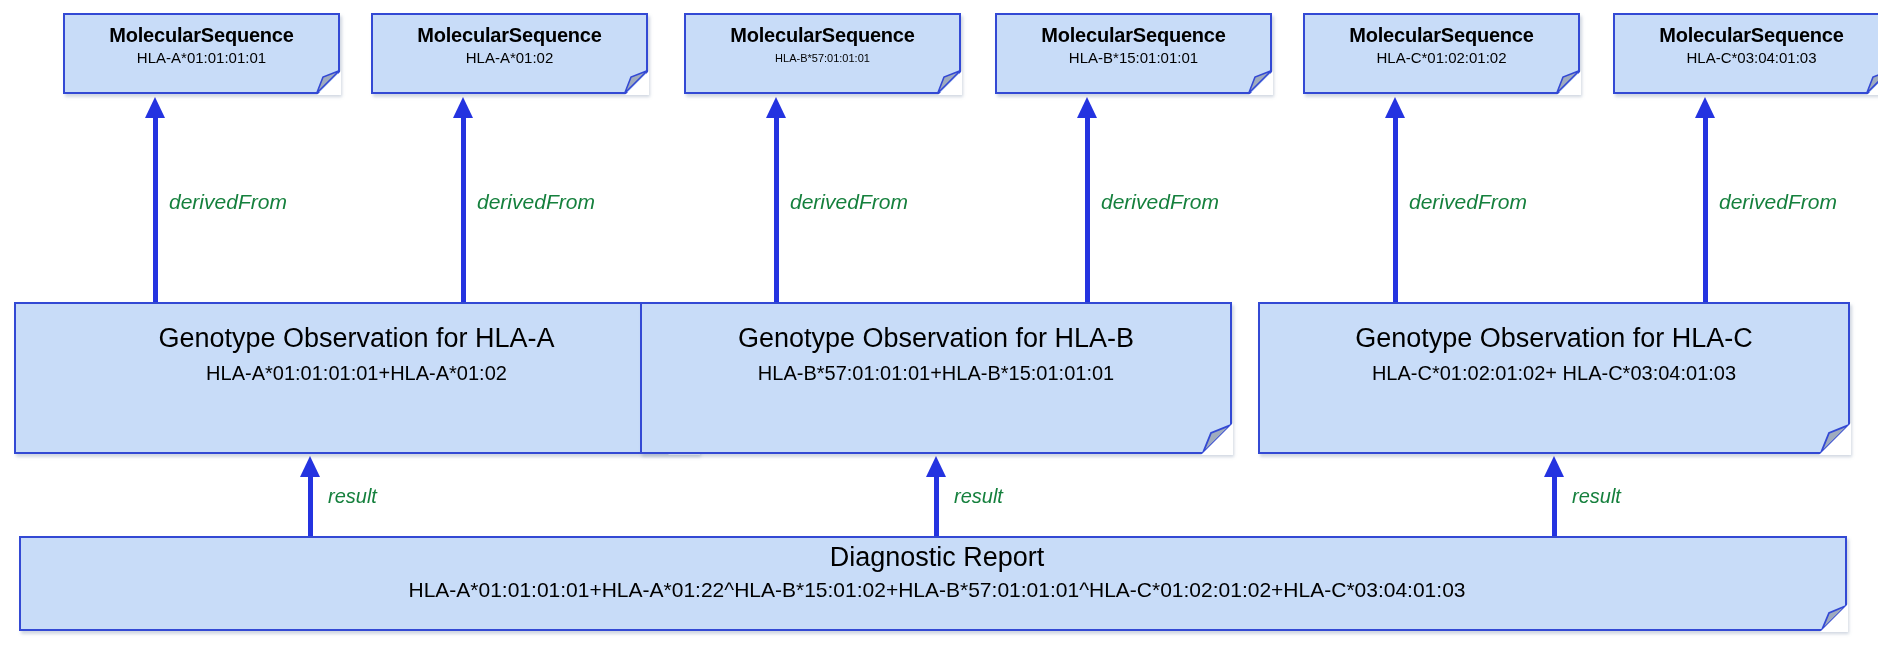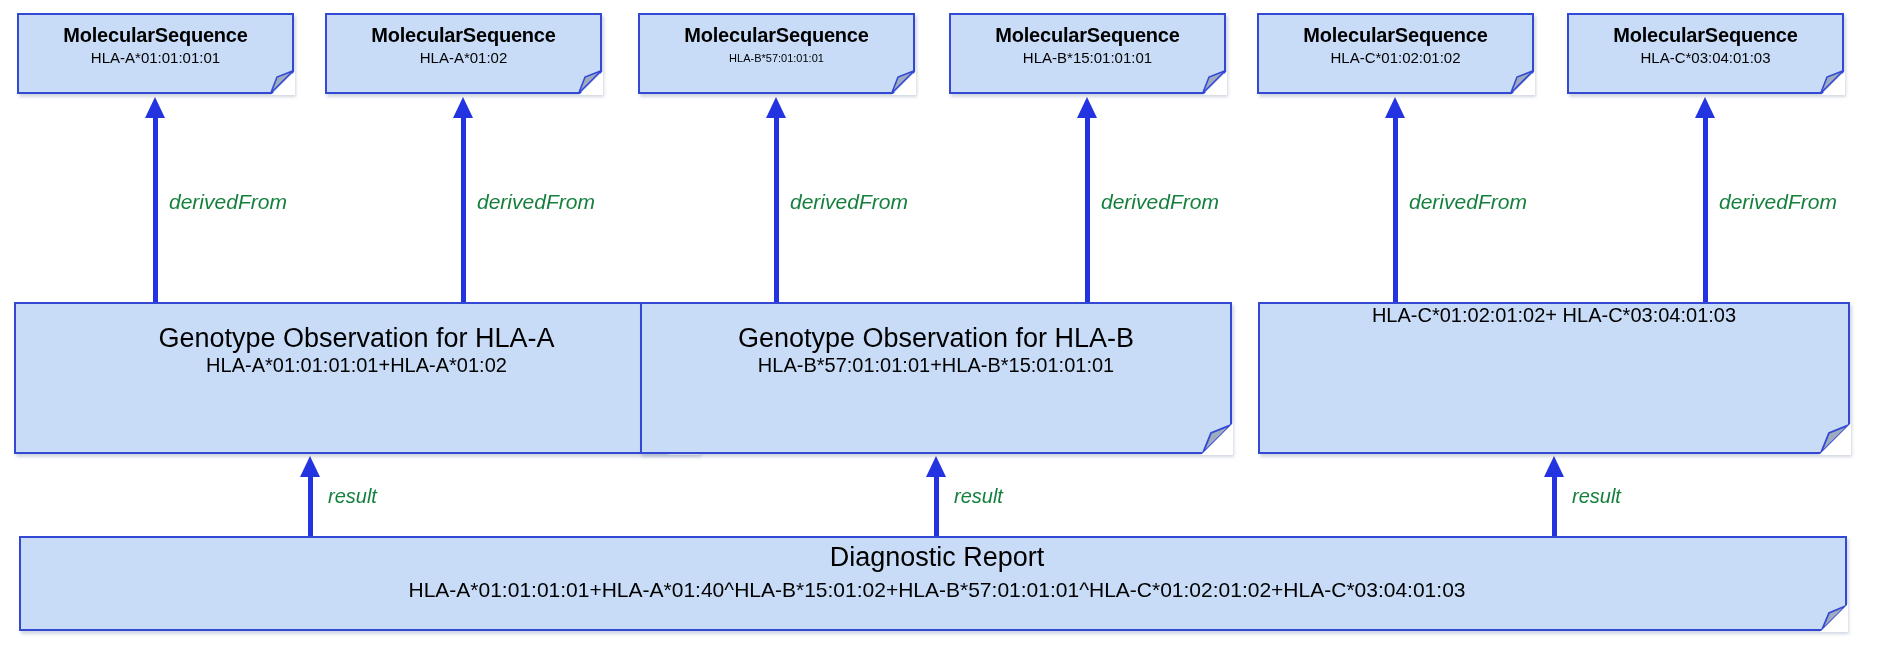--- a/index.html
+++ b/index.html
@@ -27,29 +27,29 @@
     width:0; height:0;
     border-style:solid;
     border-color:transparent transparent #ffffff transparent;
   }
   .ms::after     { border-width:0 0 24px 24px; }
   .geno::after   { border-width:0 0 32px 32px; }
   .report::after { border-width:0 0 28px 28px; }
   .fold { position:absolute; right:-2px; bottom:-2px; }
 
   
-  .ms { top:13px; width:277px; height:81px; }
+  .ms { top:13px; width:277px; height:81px;margin-left:46px; }
   .ms-title { margin-top:9px; font-size:20px; font-weight:600; line-height:1.12; letter-spacing:-0.2px; }
   .ms-sub   { margin-top:3px; font-size:15px; }
   .ms-sub.sub-small { margin-top:6px; font-size:11px; }
 
   
   .geno { top:302px; height:152px; }
   .geno-title { margin-top:20px; font-size:27px; line-height:1.1; }
-  .geno-sub   { font-size:20px; }
+  .geno-sub   { margin-top:8px; font-size:20px; }
 
   
   .report { left:19px; top:536px; width:1828px; height:95px;padding-left:8px; }
   .report-title { margin-top:4px; font-size:27px; line-height:1.15; }
   .report-sub   { margin-top:5px; font-size:21px; }
 
   
   .shaft { position:absolute; width:5px; background:#2433E0; }
   .head  { position:absolute; width:0; height:0;
            border-left:10px solid transparent;
@@ -145,39 +145,40 @@
       </svg>
   </div>
   <div class="note geno" style="left:640px; width:592px">
     <div class="geno-title">Genotype Observation for HLA-B</div>
     <div class="geno-sub">HLA-B*57:01:01:01+HLA-B*15:01:01:01</div>
     <svg class="fold" width="30" height="30" viewBox="0 0 30 30">
         <path d="M0.8,29.2 L29.2,0.8 L9,9 Z" fill="#9FABBE" stroke="#3349D4" stroke-width="1.8"></path>
       </svg>
   </div>
   <div class="note geno" style="left:1258px; width:592px">
+    <div class="geno-title">Genotype Observation for HLA-C</div>
     <div class="geno-sub">HLA-C*01:02:01:02+ HLA-C*03:04:01:03</div>
     <svg class="fold" width="30" height="30" viewBox="0 0 30 30">
         <path d="M0.8,29.2 L29.2,0.8 L9,9 Z" fill="#9FABBE" stroke="#3349D4" stroke-width="1.8"></path>
       </svg>
   </div>
 
   <div class="head res-head" style="left:300px"></div>
   <div class="shaft res-shaft" style="left:308px"></div>
   <div class="edge-label res-label" style="left:328px">result</div>
 
   <div class="head res-head" style="left:926px"></div>
   <div class="shaft res-shaft" style="left:934px"></div>
   <div class="edge-label res-label" style="left:954px">result</div>
 
   <div class="head res-head" style="left:1544px"></div>
   <div class="shaft res-shaft" style="left:1552px"></div>
   <div class="edge-label res-label" style="left:1572px">result</div>
 
   <div class="note report">
     <div class="report-title">Diagnostic Report</div>
-    <div class="report-sub">HLA-A*01:01:01:01+HLA-A*01:40^HLA-B*15:01:02+HLA-B*57:01:01:01^HLA-C*01:02:01:02+HLA-C*03:04:01:03</div>
+    <div class="report-sub">HLA-A*01:01:01:01+HLA-A*01:22^HLA-B*15:01:02+HLA-B*57:01:01:01^HLA-C*01:02:01:02+HLA-C*03:04:01:03</div>
     <svg class="fold" width="26" height="26" viewBox="0 0 26 26">
         <path d="M0.8,25.2 L25.2,0.8 L8,8 Z" fill="#9FABBE" stroke="#3349D4" stroke-width="1.7"></path>
       </svg>
   </div>
 
 </div>
 
 </body></html>

